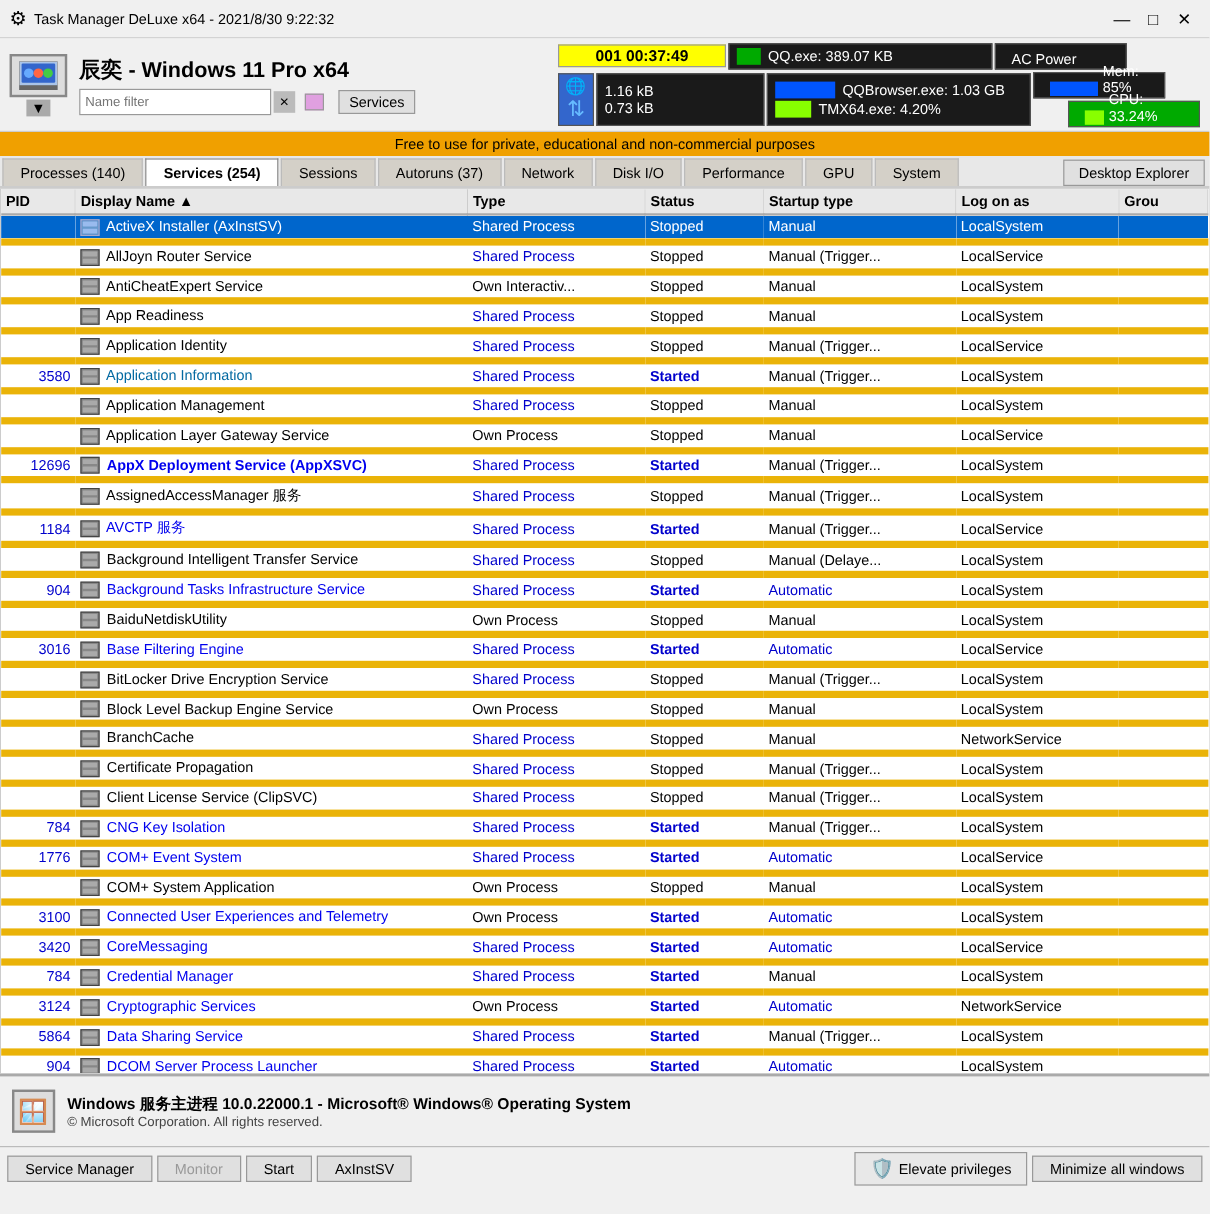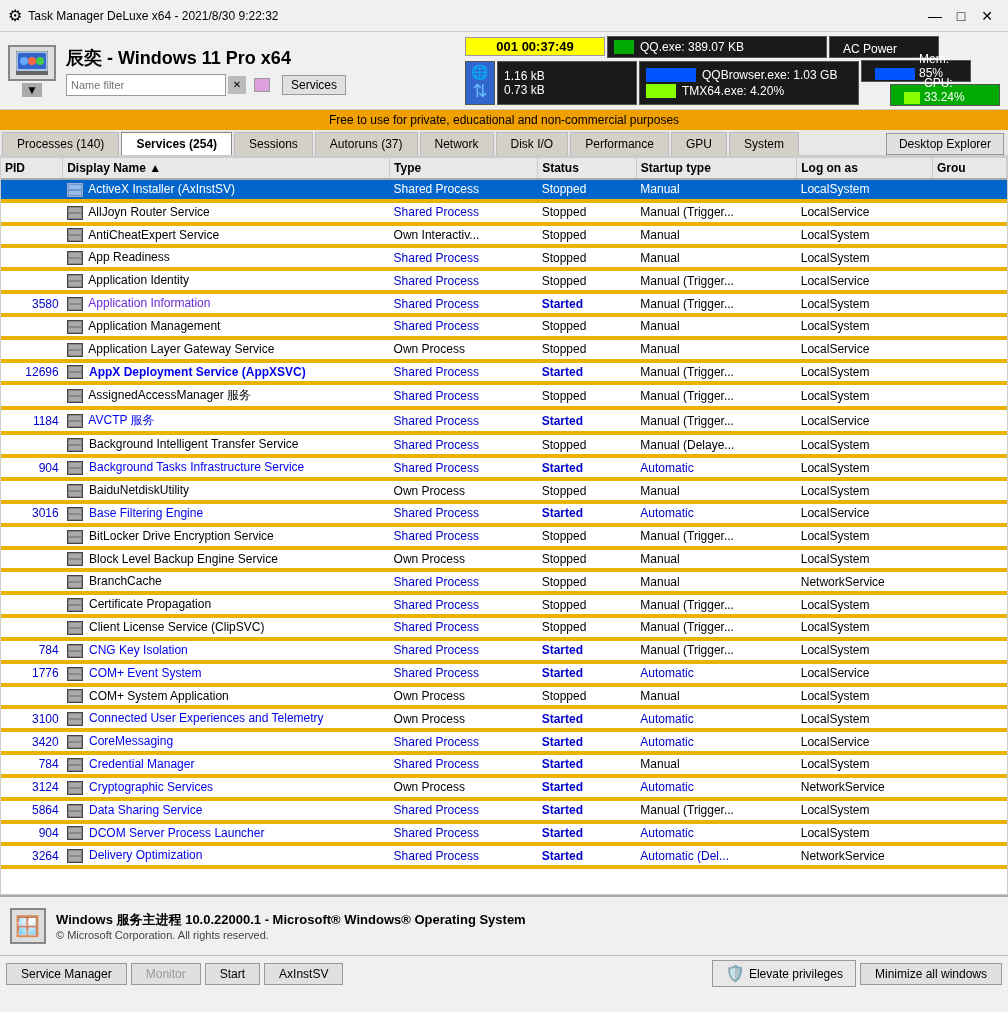--- a/index.html
+++ b/index.html
@@ -171,21 +171,21 @@
       text-align: left;
       padding: 3px 4px;
       border-right: 1px solid #ccc;
       font-weight: bold;
       cursor: pointer;
       white-space: nowrap;
       position: sticky;
       top: 0;
       background: #e8e8e8;
     }
-    #services-table tbody tr { border-bottom: 4px solid #eab308; }
+    #services-table tbody tr { border-bottom: 6px solid #eab308; }
     #services-table tbody tr.selected { background: #0066cc; color: white; }
     #services-table tbody tr.selected td { color: white !important; }
     #services-table tbody td {
       padding: 2px 4px;
       white-space: nowrap;
       overflow: hidden;
       text-overflow: ellipsis;
     }
     .col-pid { width: 50px; text-align: right; }
     .col-name { width: 230px; }
@@ -481,21 +481,21 @@
           <tr>
       <td class="col-pid" style="color:#0000cc;">3580</td>
       <td class="col-name">
         <span class="svc-icon" style="">
           <svg width="14" height="12" viewBox="0 0 14 12">
             <rect x="0" y="0" width="14" height="12" fill="#888888" rx="1"></rect>
             <rect x="1" y="1" width="12" height="4" fill="#aaaaaa" rx="0.5"></rect>
             <rect x="1" y="7" width="12" height="4" fill="#aaaaaa" rx="0.5"></rect>
           </svg>
         </span>
-        <span style="color:#6d28d9; cursor:pointer;">Application Information</span>
+        <span style="color:#0369a1; cursor:pointer;">Application Information</span>
       </td>
       <td class="col-type" style="color:#0000cc;">Shared Process</td>
       <td class="col-status" style="color:#0000cc; font-weight:bold;">Started</td>
       <td class="col-startup" style="">Manual (Trigger...</td>
       <td class="col-logon">LocalSystem</td>
       <td class="col-group"></td>
     </tr>
           <tr>
       <td class="col-pid" style="color:inherit;"></td>
       <td class="col-name">

